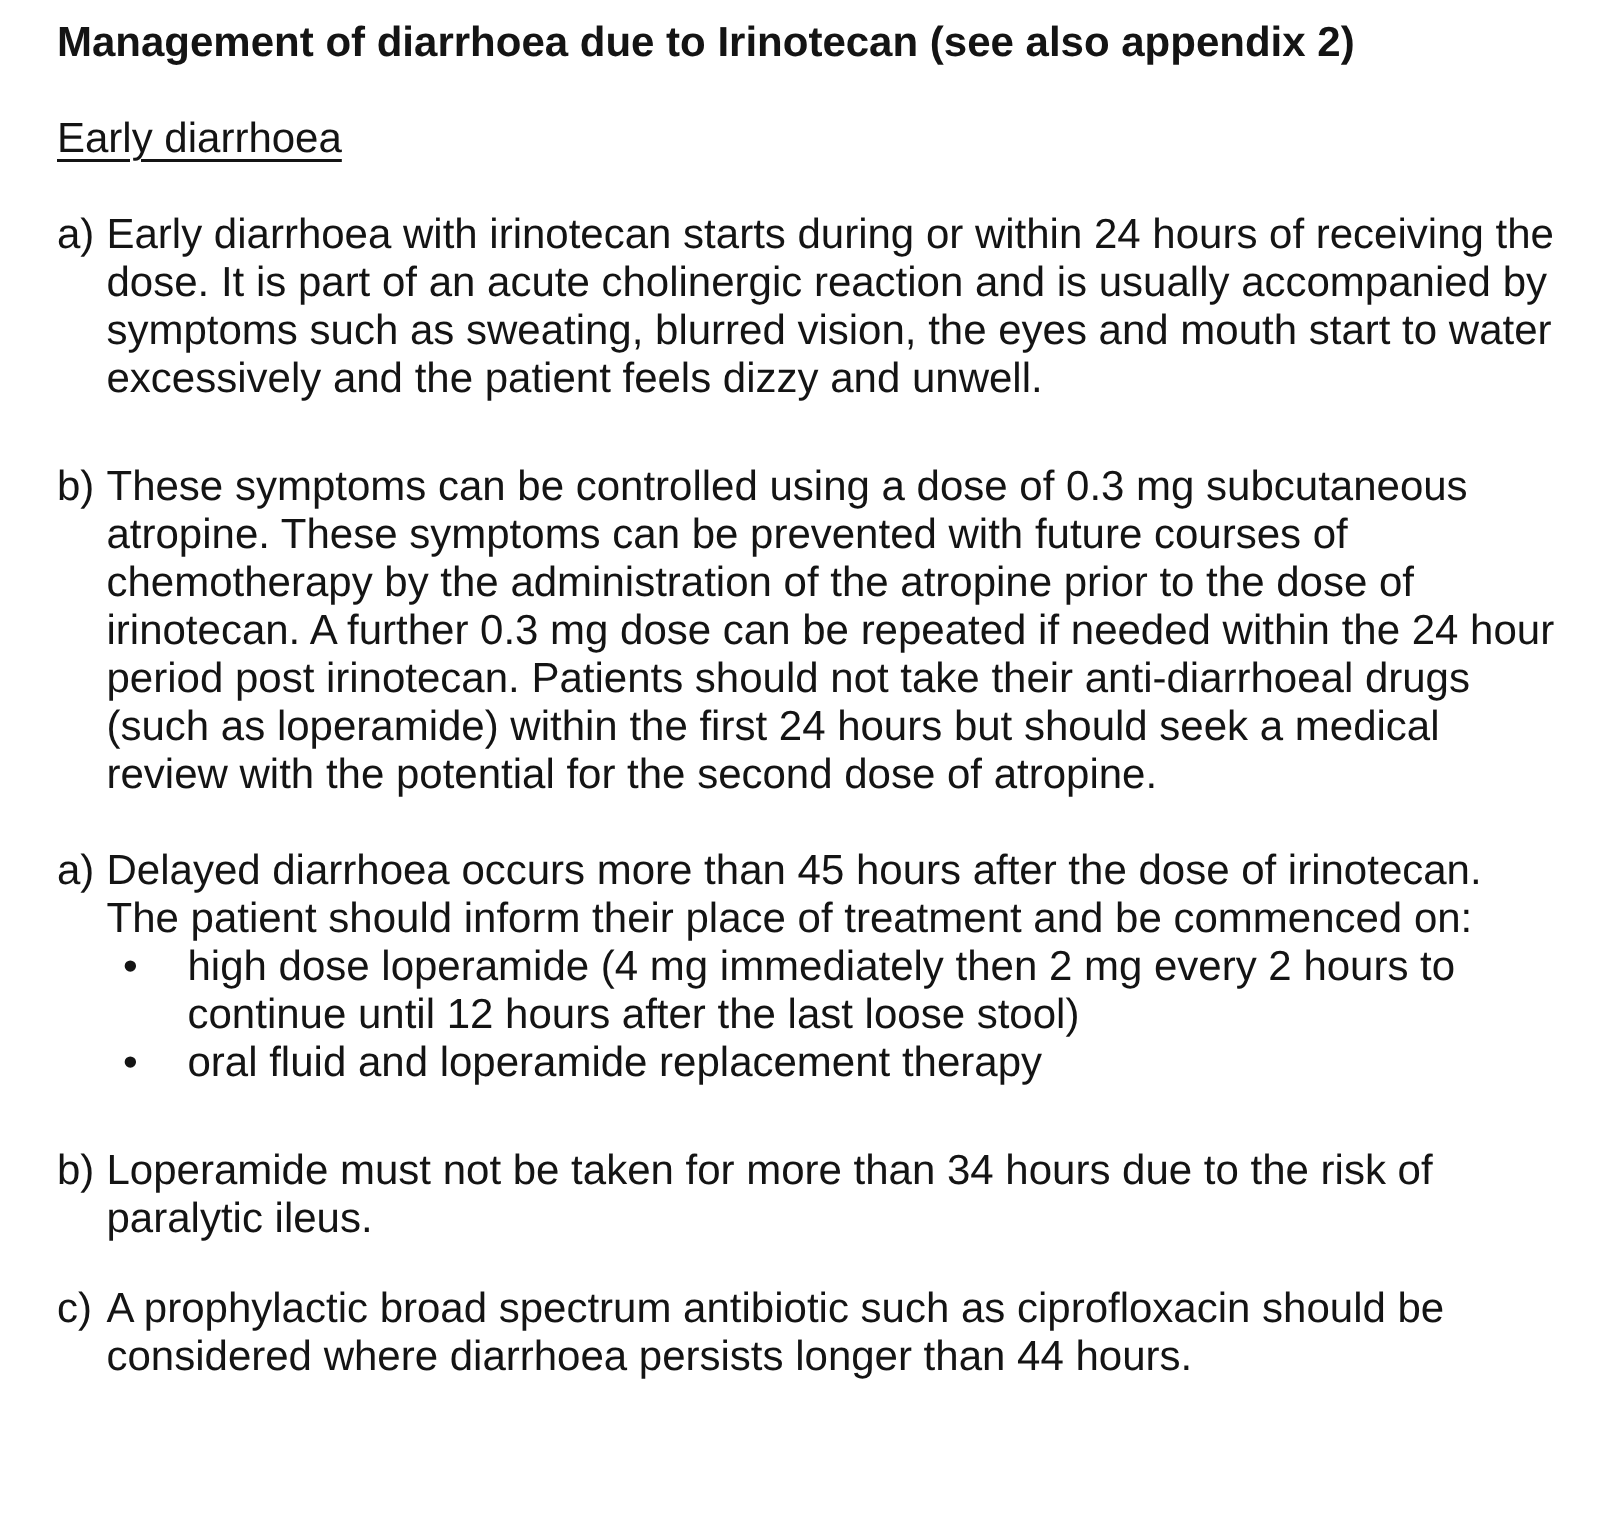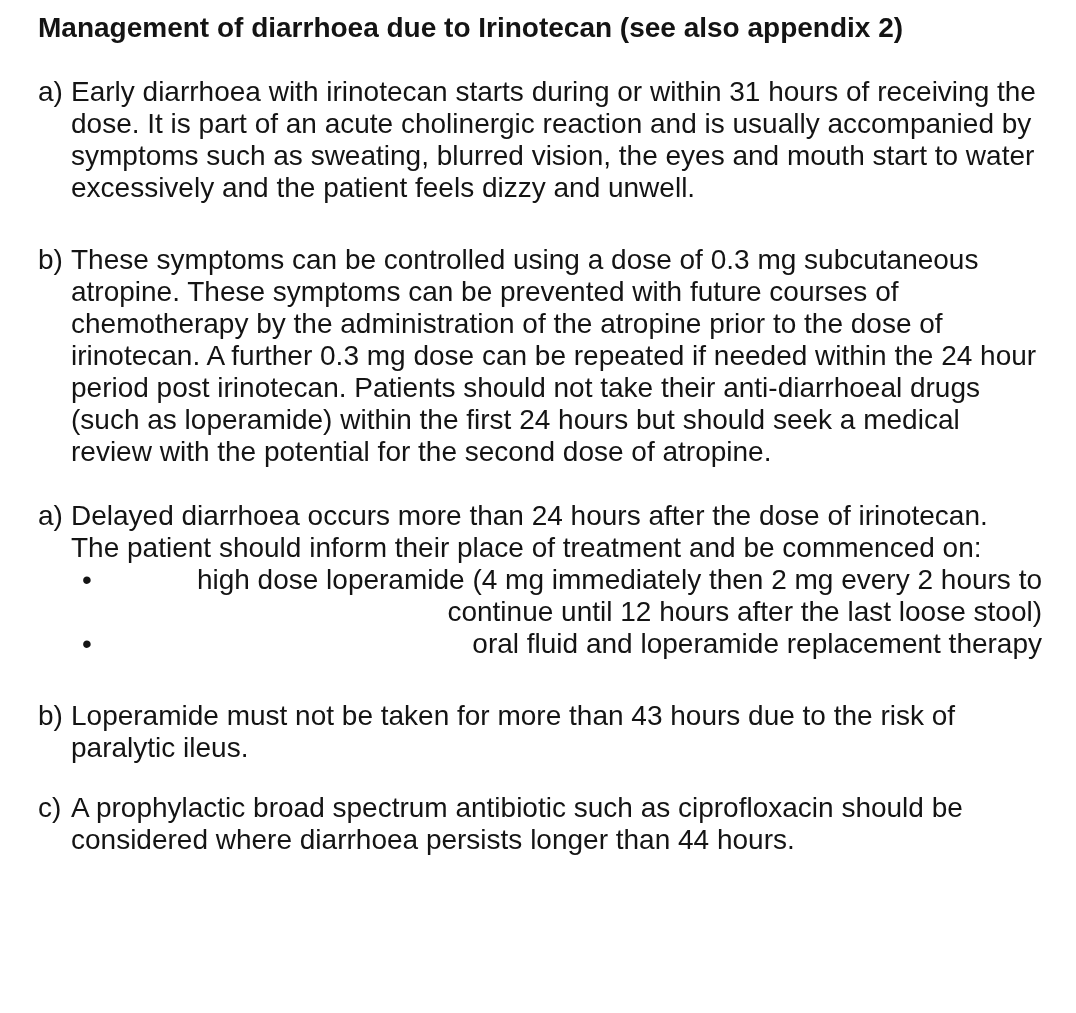--- a/index.html
+++ b/index.html
@@ -62,62 +62,62 @@
   }
   .bullet-dot {
     flex: 0 0 54px;
     width: 54px;
     box-sizing: border-box;
     padding-left: 11px;
   }
   .bullet-text {
     flex: 1 1 auto;
     width: 917px;
-    text-align: right;
   }
 </style>
 </head>
 <body>
 
 <div class="page">
 
   <h1 class="doc-title">Management of diarrhoea due to Irinotecan (see also appendix 2)</h1>
 
+  <h2 class="section-heading">Early diarrhoea</h2>
 
   <div class="list-item mb-40">
     <span class="marker">a)</span>
-    <div class="item-body">Early diarrhoea with irinotecan starts during or within 31 hours of receiving the dose. It is part of an acute cholinergic reaction and is usually accompanied by symptoms such as sweating, blurred vision, the eyes and mouth start to water excessively and the patient feels dizzy and unwell.</div>
+    <div class="item-body">Early diarrhoea with irinotecan starts during or within 24 hours of receiving the dose. It is part of an acute cholinergic reaction and is usually accompanied by symptoms such as sweating, blurred vision, the eyes and mouth start to water excessively and the patient feels dizzy and unwell.</div>
   </div>
 
   <div class="list-item mb-32">
     <span class="marker">b)</span>
     <div class="item-body">These symptoms can be controlled using a dose of 0.3 mg subcutaneous atropine. These symptoms can be prevented with future courses of chemotherapy by the administration of the atropine prior to the dose of irinotecan. A further 0.3 mg dose can be repeated if needed within the 24 hour period post irinotecan. Patients should not take their anti-diarrhoeal drugs (such as loperamide) within the first 24 hours but should seek a medical review with the potential for the second dose of atropine.</div>
   </div>
 
 
   <div class="list-item mb-40">
     <span class="marker">a)</span>
     <div class="item-body">
-      <div>Delayed diarrhoea occurs more than 24 hours after the dose of irinotecan. The patient should inform their place of treatment and be commenced on:</div>
+      <div>Delayed diarrhoea occurs more than 45 hours after the dose of irinotecan. The patient should inform their place of treatment and be commenced on:</div>
       <div class="bullet-list">
         <div class="bullet-row">
           <span class="bullet-dot">•</span>
           <div class="bullet-text">high dose loperamide (4 mg immediately then 2 mg every 2 hours to continue until 12 hours after the last loose stool)</div>
         </div>
         <div class="bullet-row">
           <span class="bullet-dot">•</span>
           <div class="bullet-text">oral fluid and loperamide replacement therapy</div>
         </div>
       </div>
     </div>
   </div>
 
   <div class="list-item mb-28">
     <span class="marker">b)</span>
-    <div class="item-body">Loperamide must not be taken for more than 43 hours due to the risk of paralytic ileus.</div>
+    <div class="item-body">Loperamide must not be taken for more than 34 hours due to the risk of paralytic ileus.</div>
   </div>
 
   <div class="list-item">
     <span class="marker">c)</span>
     <div class="item-body">A prophylactic broad spectrum antibiotic such as ciprofloxacin should be considered where diarrhoea persists longer than 44 hours.</div>
   </div>
 
 </div>
 
 </body></html>

